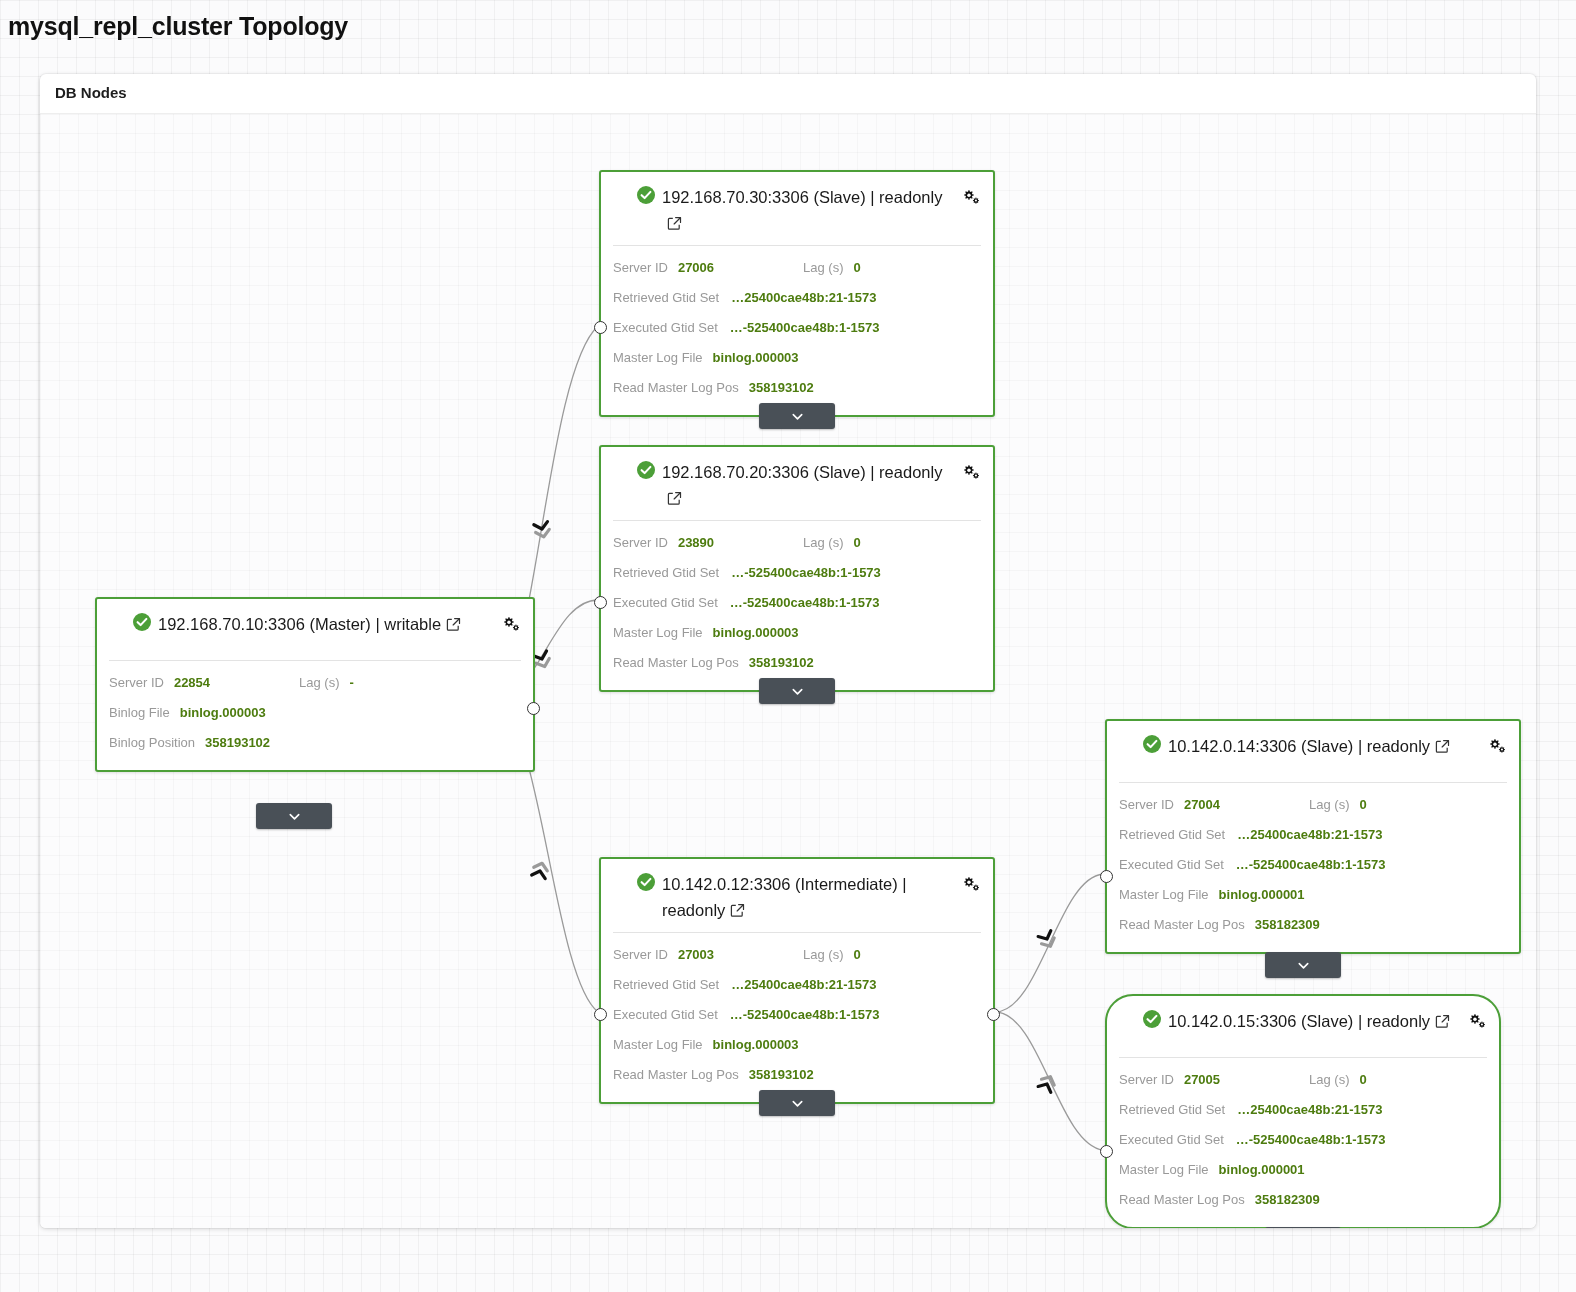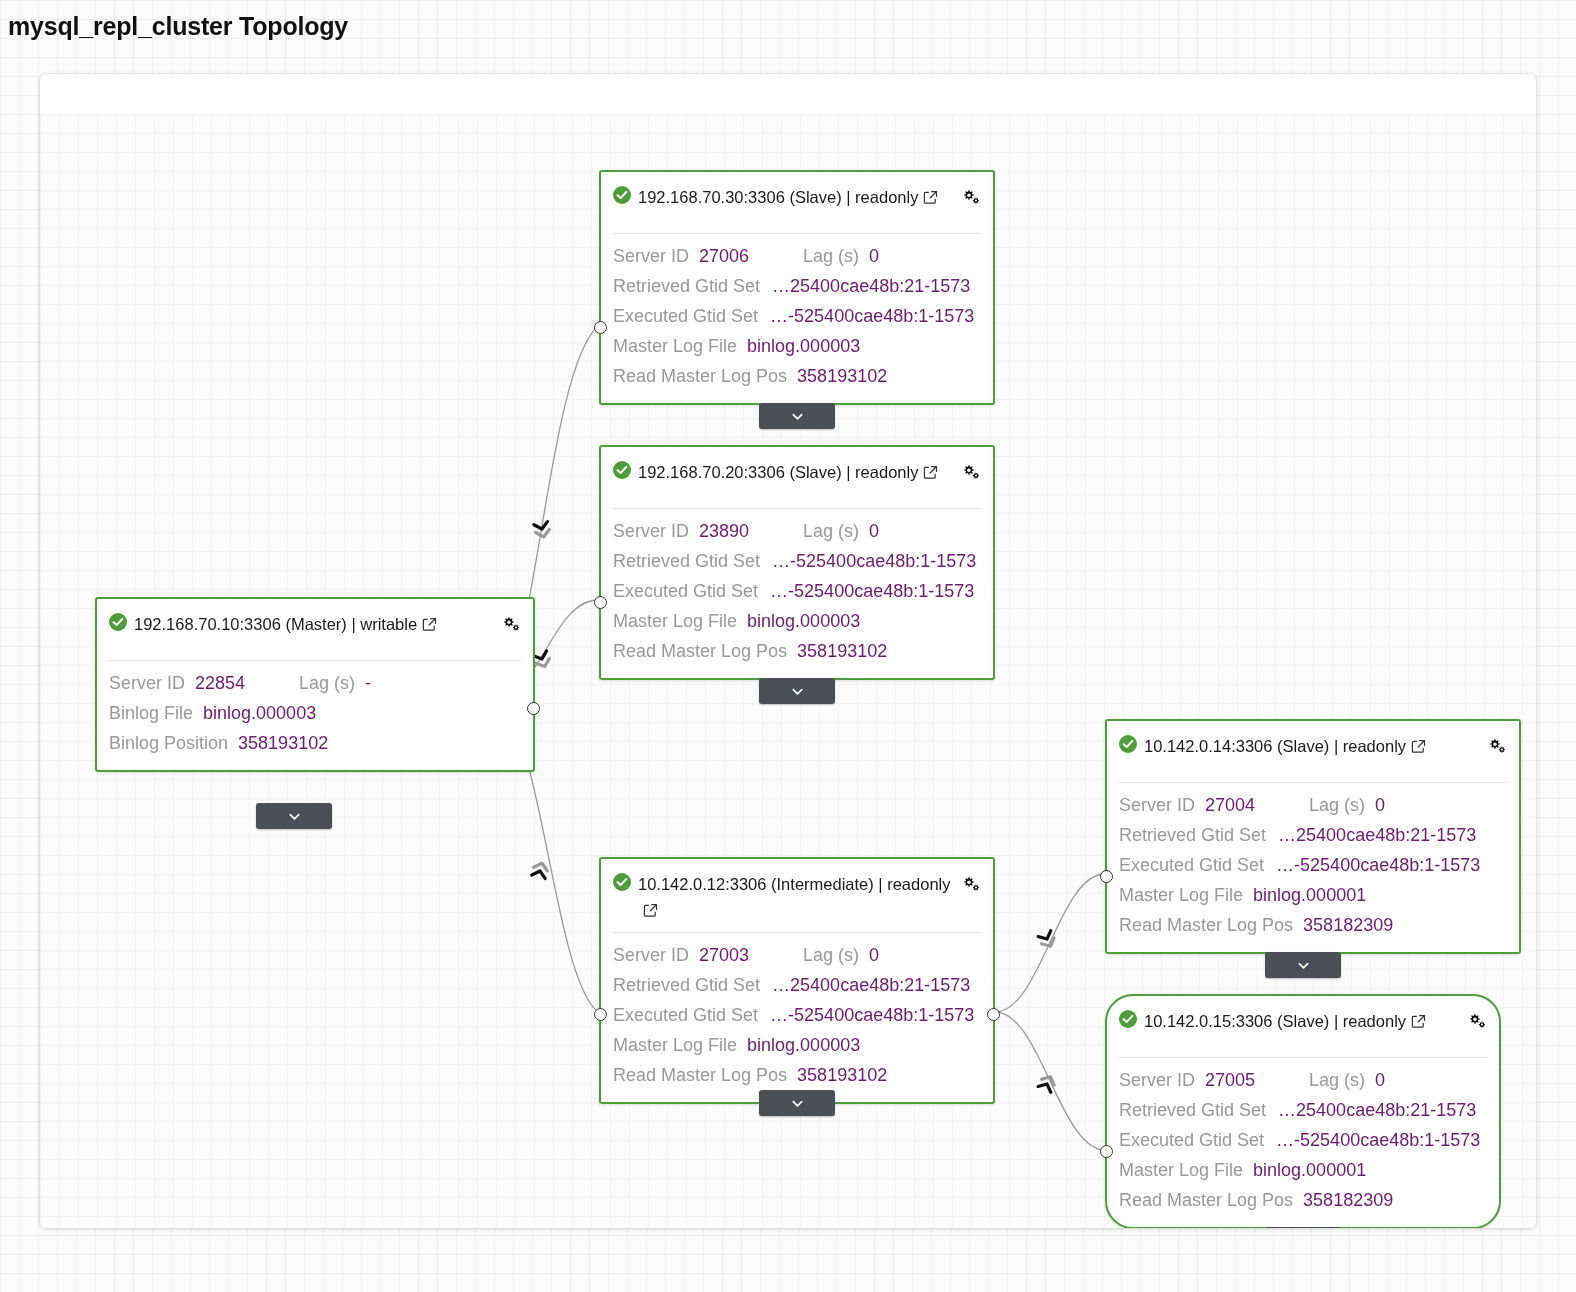--- a/index.html
+++ b/index.html
@@ -86,20 +86,21 @@
     border: 2px solid #4c9f38;
     border-radius: 3px;
     box-shadow: 0 1px 3px rgba(0,0,0,0.12);
   }
   .node-header {
     display: flex;
     align-items: flex-start;
     padding: 12px 12px 0 12px;
     position: relative;
     min-height: 40px;
+    margin-left: 24px;
   }
   .status-icon {
     flex: 0 0 auto;
     width: 18px;
     height: 18px;
     margin-top: 2px;
     margin-right: 7px;
   }
   .node-title {
     flex: 1 1 auto;
@@ -126,33 +127,33 @@
     height: 1px;
     background: #e3e3e3;
     margin: 9px 12px 0 12px;
   }
   .node-body {
     padding: 7px 12px 12px 12px;
   }
   .row {
     display: flex;
     align-items: baseline;
-    font-size: 18px;
+    font-size: 13px;
     line-height: 30px;
     white-space: nowrap;
   }
   .row.two-col > .pair { display: flex; align-items: baseline; }
   .row.two-col > .pair:first-child { width: 190px; }
   .k {
     color: #999999;
     margin-right: 10px;
   }
   .v {
-    color: #701a75;
-    font-weight: normal;
+    color: #4d7c0f;
+    font-weight: bold;
   }
   .row.gtid .k { margin-right: 12px; }
 
   
   .collapse-btn {
     position: absolute;
     width: 76px;
     height: 26px;
     background: #495057;
     border-radius: 3px;
@@ -175,20 +176,23 @@
     box-sizing: border-box;
   }
 </style>
 </head>
 <body>
 
 <div id="page-title">mysql_repl_cluster Topology</div>
 
 <div id="panel">
 
+  <div id="panel-header">
+    <div id="panel-header-title">DB Nodes</div>
+  </div>
 
   <div id="canvas">
 
     <svg id="edge-layer" viewBox="0 0 1496 1114">
       <defs>
         <g id="chev">
           <path d="M -7 -6 L 0 0 L 7 -6" fill="none" stroke="#111111" stroke-width="3.2" stroke-linecap="round" stroke-linejoin="round"></path>
           <path d="M -7 2 L 0 8 L 7 2" fill="none" stroke="#9a9a9a" stroke-width="3.2" stroke-linecap="round" stroke-linejoin="round"></path>
         </g>
       </defs>

